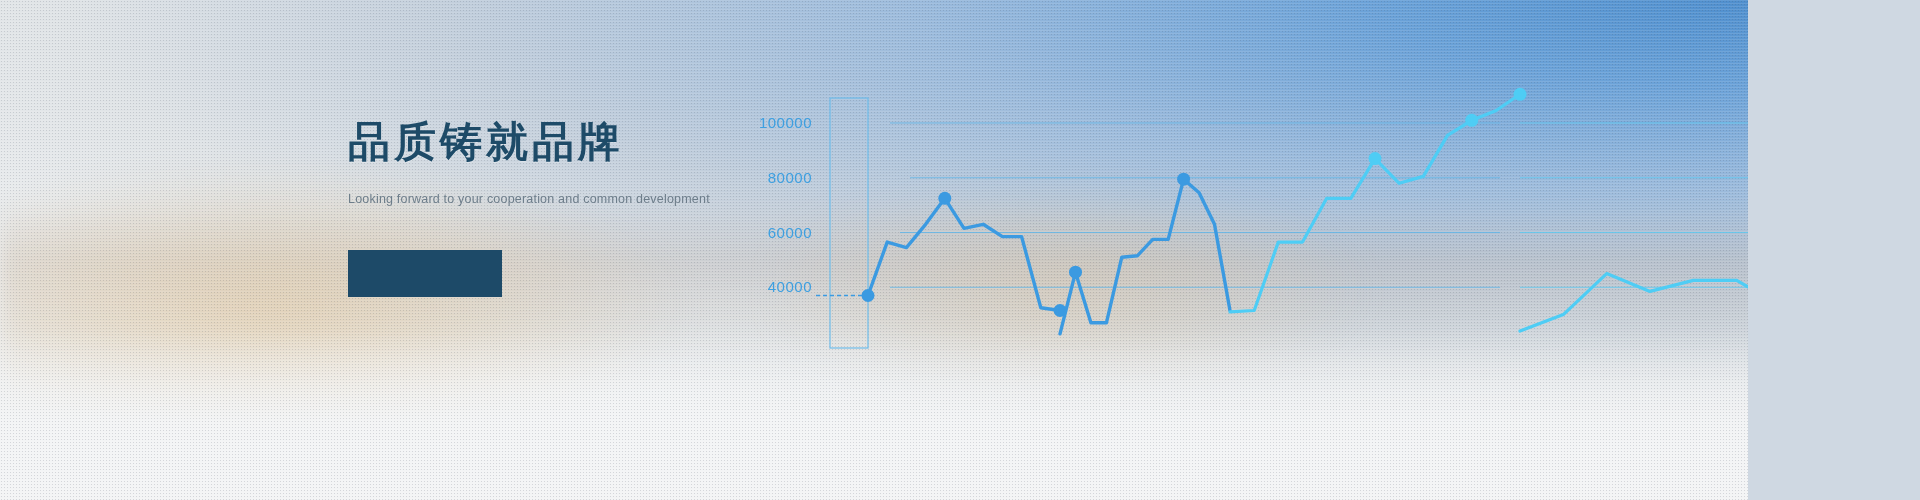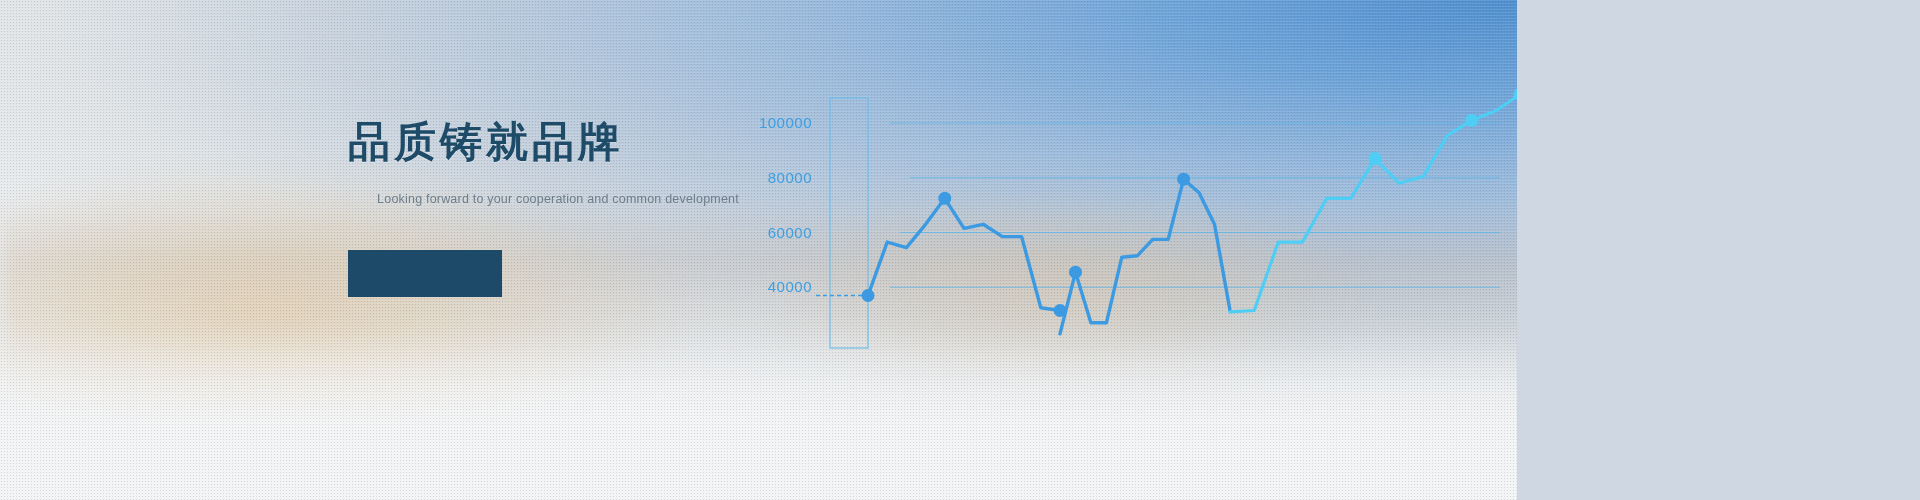--- a/index.html
+++ b/index.html
@@ -2,21 +2,21 @@
 <html><head>
 <meta charset="utf-8">
 <style>
   html,body{margin:0;padding:0;}
   body{
     width:1920px;height:500px;overflow:hidden;
     font-family:"Liberation Sans","DejaVu Sans",sans-serif;
     background:#cfd8e2;
   }
   #banner{
-    position:relative;width:1517px;height:500px;overflow:hidden;
+    position:relative;width:1748px;height:500px;overflow:hidden;
   }
   
   .bg-sky{
     position:absolute;inset:0;
     background:
       radial-gradient(120% 95% at 100% 0%, #4f8fce 0%, #6ba2d8 18%, #9cbbdc 40%, #c3cfdc 62%, #dfe3e6 80%, #eef0f1 100%);
   }
   .bg-warm{
     position:absolute;left:0;top:170px;width:900px;height:250px;
     background:radial-gradient(60% 75% at 30% 55%, rgba(226,196,150,.55) 0%, rgba(226,200,160,.28) 45%, rgba(226,200,160,0) 78%);
@@ -55,21 +55,21 @@
     font-size:42px;line-height:1.15;letter-spacing:4px;
     color:#1e4b68;font-weight:600;margin:0 0 26px 0;white-space:nowrap;
     text-shadow:0 1px 1px rgba(255,255,255,.35);
   }
   .subline{
     font-size:25px;line-height:1.2;letter-spacing:2px;
     color:#5b7285;font-weight:400;margin:0 0 6px 0;white-space:nowrap;
   }
   .enline{
     font-size:12.5px;line-height:1.2;letter-spacing:.2px;
-    color:#6d7d8a;font-weight:400;margin:0;white-space:nowrap;text-align:center;
+    color:#6d7d8a;font-weight:400;margin:0;white-space:nowrap;
   }
   .cta{
     position:absolute;left:348px;top:250px;width:154px;height:47px;
     background:#1d4a68;border:none;cursor:pointer;padding:0;
     color:#ffffff;font-size:15px;letter-spacing:2px;
     font-family:"Liberation Sans","DejaVu Sans",sans-serif;
   }
 
   
   .chart{position:absolute;left:760px;top:80px;width:1160px;height:280px;}

